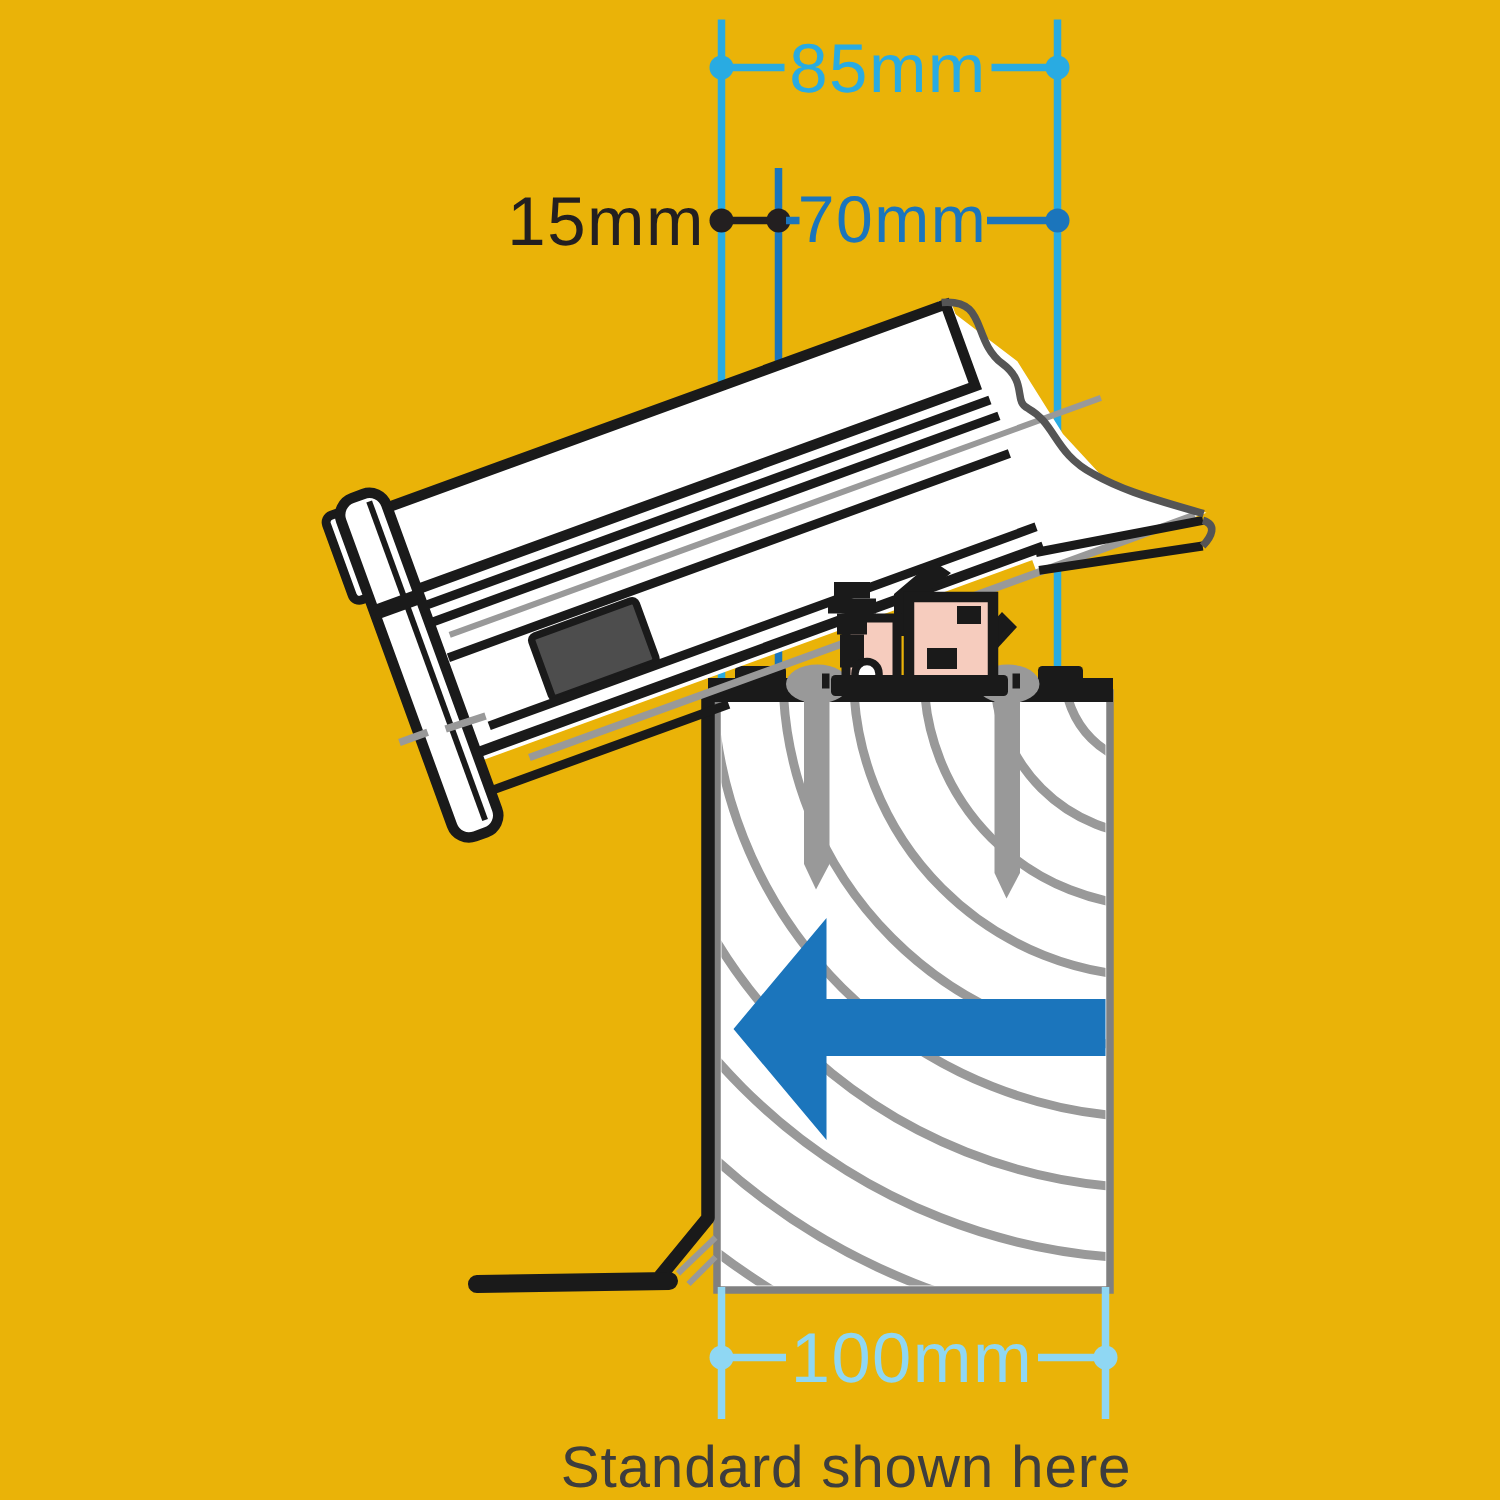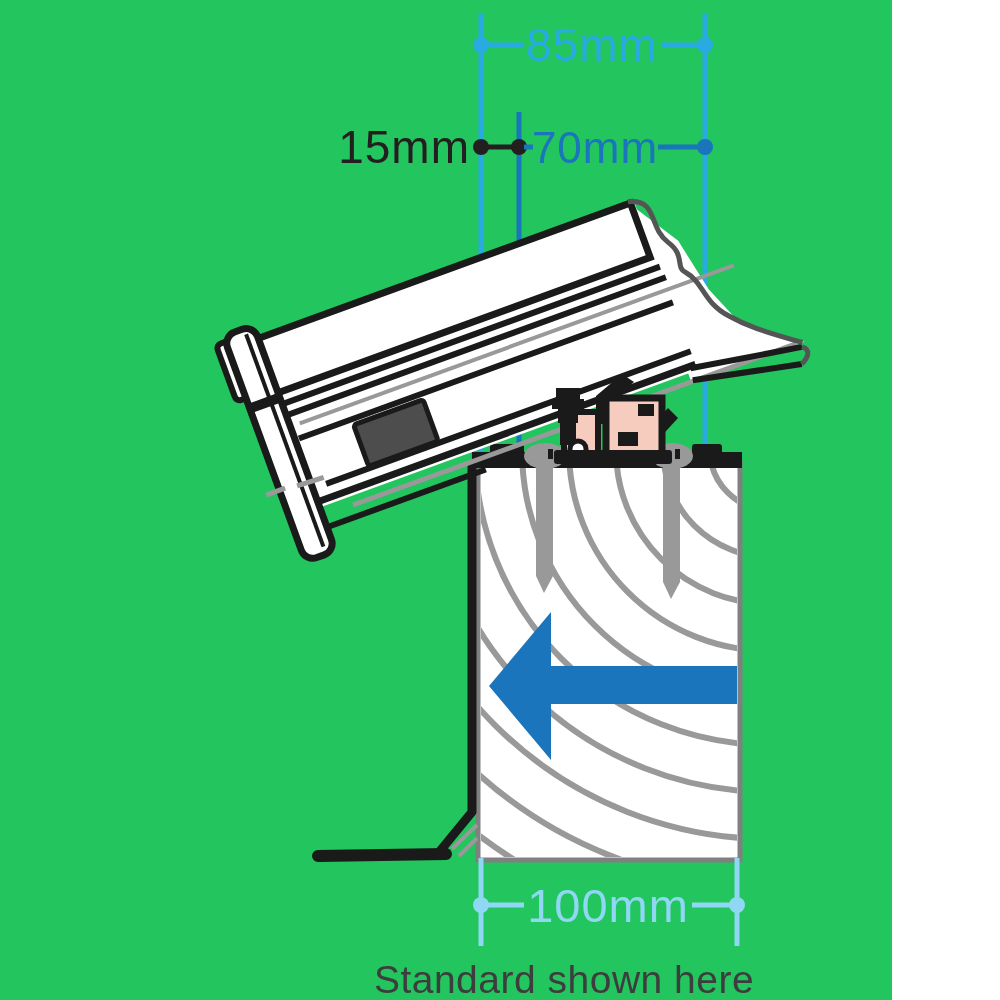--- a/index.html
+++ b/index.html
@@ -1,16 +1,16 @@
 <!DOCTYPE html>
 <html><head>
 <meta charset="utf-8">
 <style>
   html,body{margin:0;padding:0;background:#ffffff;}
-  #stage{position:relative;width:892px;height:1000px;background:#22c55e;overflow:hidden;
+  #stage{position:relative;width:1000px;height:1000px;background:#eab308;overflow:hidden;
          font-family:"Liberation Sans", sans-serif;}
   svg{display:block;}
   text{font-family:"Liberation Sans", sans-serif;font-weight:300;letter-spacing:1px;}
   .cap-text{font-weight:400;letter-spacing:0.5px;}
 </style>
 </head>
 <body>
 
 <div id="stage">
 <svg width="1000" height="1000" viewBox="0 0 1000 1000">

